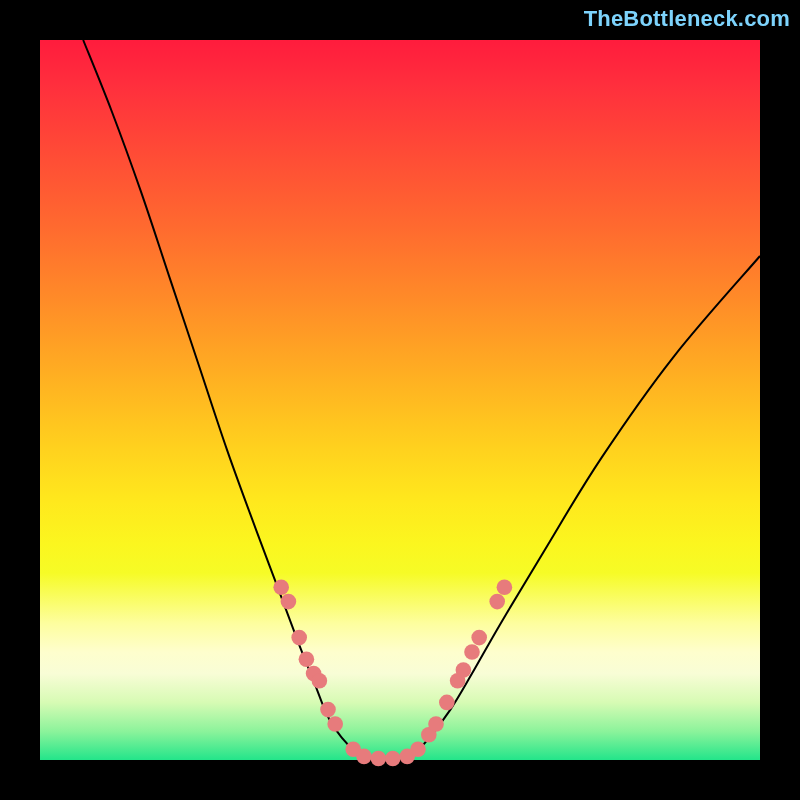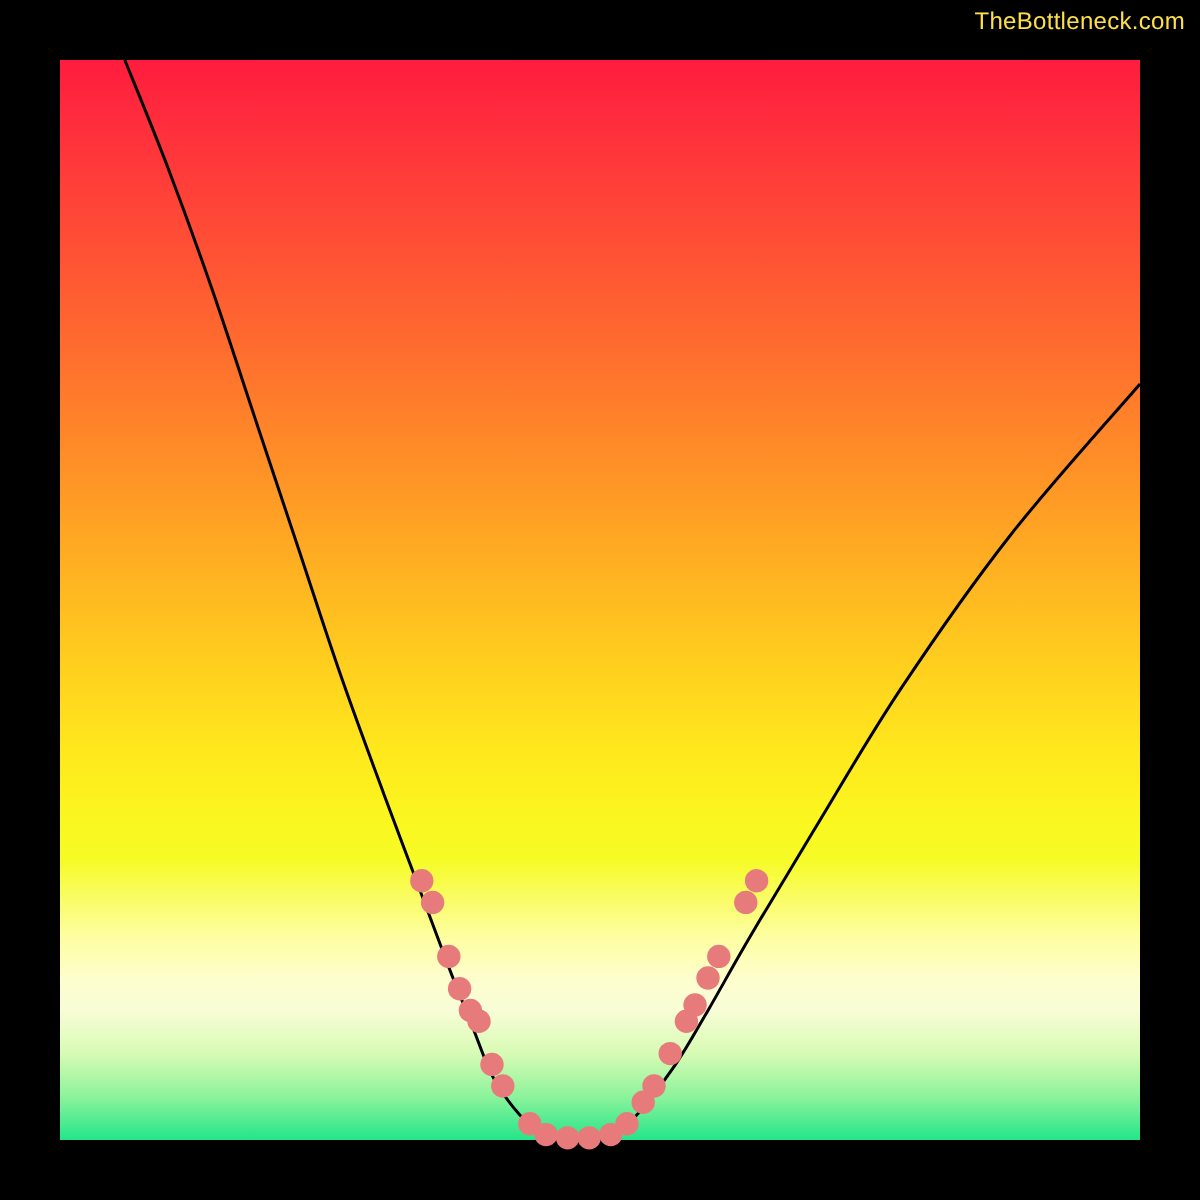--- a/index.html
+++ b/index.html
@@ -14,23 +14,23 @@
   .frame {
     position: relative;
     width: 800px;
     height: 800px;
     background: #000;
   }
   .watermark {
     position: absolute;
     top: 6px;
     right: 10px;
-    color: #fde047;
-    font-size: 16px;
-    font-weight: 400;
+    color: #7dd3fc;
+    font-size: 22px;
+    font-weight: 700;
     letter-spacing: 0.2px;
     z-index: 5;
   }
   .plot-area {
     position: absolute;
     left: 40px;
     top: 40px;
     width: 720px;
     height: 720px;
     background: linear-gradient(to bottom,

